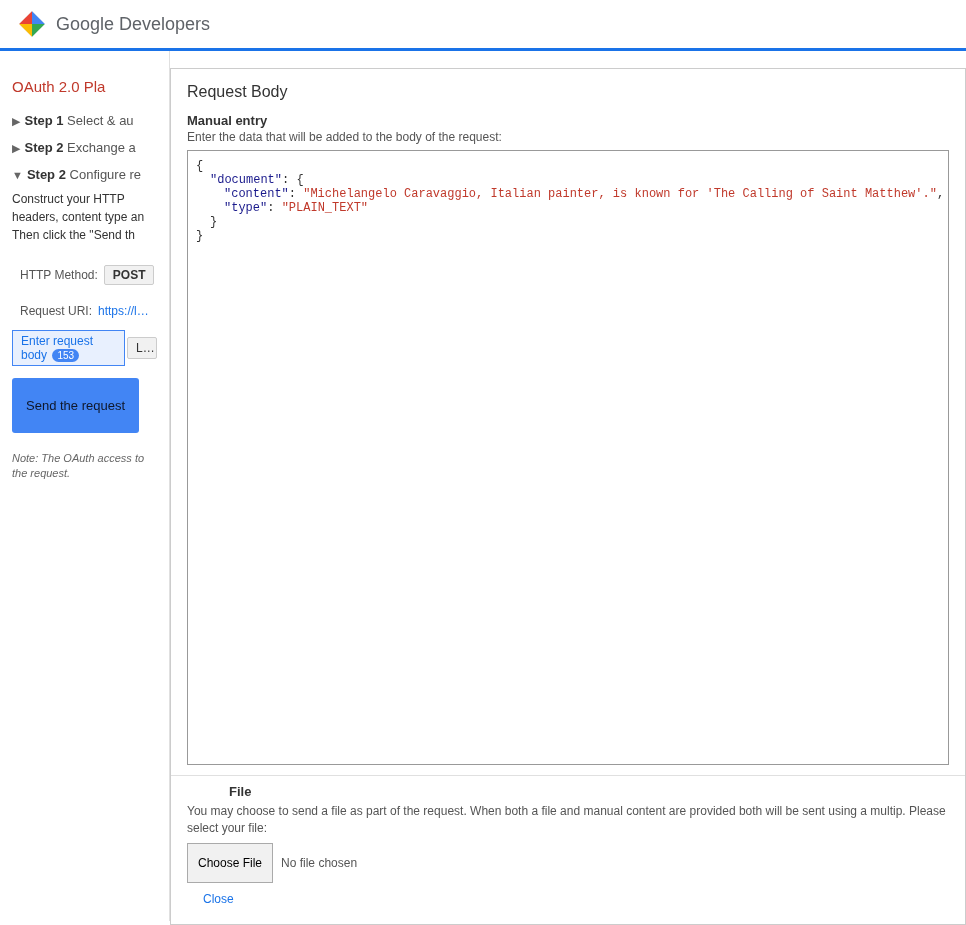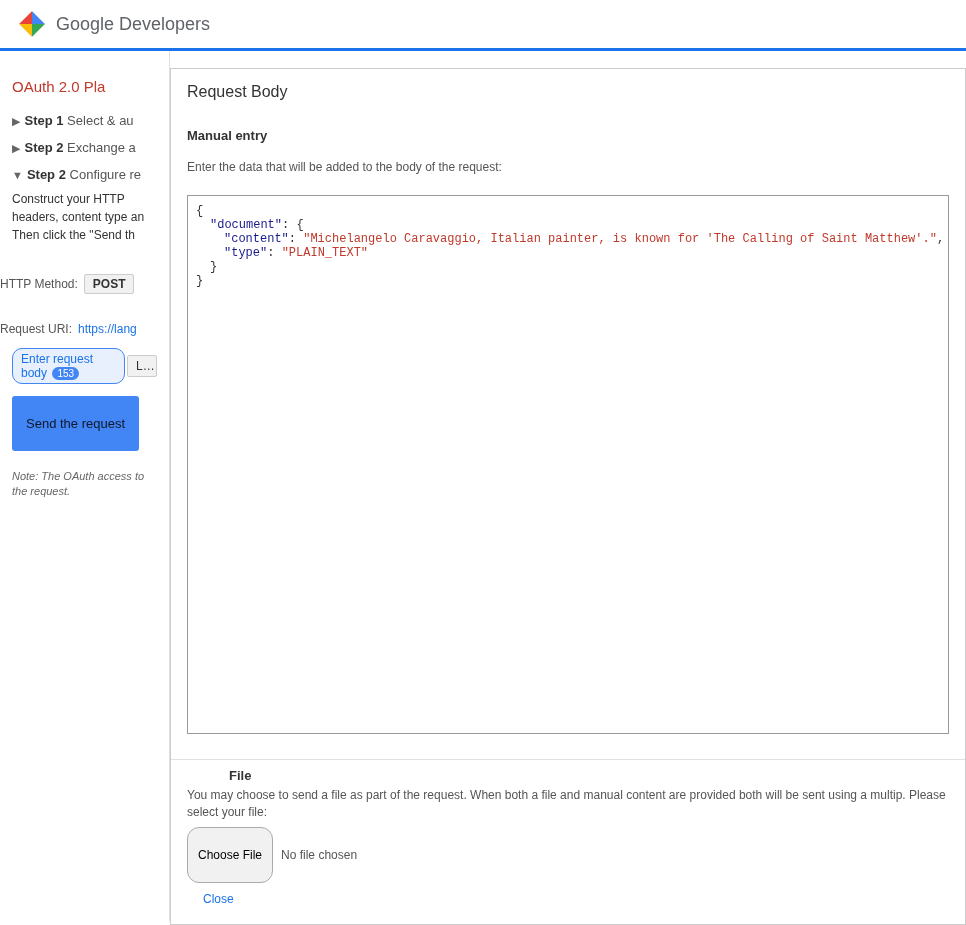--- a/index.html
+++ b/index.html
@@ -86,23 +86,23 @@
       margin-top: 8px;
       font-size: 12px;
       color: #333;
       line-height: 1.5;
     }
 
     
     .form-row {
       display: flex;
       align-items: center;
-      padding: 4px 0;
+      padding: 4px 20px;
       gap: 6px;
-      margin-top: 20px;
+      margin-top: 11px;
     }
     .form-label {
       font-size: 12px;
       color: #555;
       white-space: nowrap;
     }
     .method-badge {
       background: #f1f1f1;
       border: 1px solid #ccc;
       padding: 2px 8px;
@@ -127,21 +127,21 @@
       padding: 4px 12px;
       gap: 2px;
       margin-top: 4px;
     }
     .tab-active {
       background: #e8f0fe;
       border: 1px solid #4285f4;
       padding: 3px 8px;
       font-size: 12px;
       color: #1a73e8;
-      border-radius: 10px;
+      border-radius: 0;
       cursor: pointer;
     }
     .tab-count {
       background: #4285f4;
       color: #fff;
       border-radius: 10px;
       padding: 1px 5px;
       font-size: 10px;
       margin-left: 2px;
     }
@@ -187,21 +187,20 @@
       top: 68px;
       left: 170px;
       right: 0;
       bottom: 0;
       background: #fff;
       border: 1px solid #ccc;
       z-index: 20;
       display: flex;
       flex-direction: column;
       overflow: hidden;
-      gap: 15px;
     }
     .modal-title {
       font-size: 16px;
       font-weight: 500;
       color: #333;
       padding: 14px 16px 8px;
     }
 
     
     .section-label {
@@ -256,24 +255,24 @@
     }
     .file-row {
       display: flex;
       align-items: center;
       gap: 8px;
       margin-bottom: 8px;
     }
     .choose-file-btn {
       background: #f1f1f1;
       border: 1px solid #aaa;
-      padding: 20px 10px;
-      font-size: 12px;
-      cursor: pointer;
-      border-radius: 12px;
+      padding: 12px 10px;
+      font-size: 12px;
+      cursor: pointer;
+      border-radius: 0;
     }
     .no-file-text {
       font-size: 12px;
       color: #555;
     }
 
     
     .close-link {
       color: #1a73e8;
       font-size: 12px;

